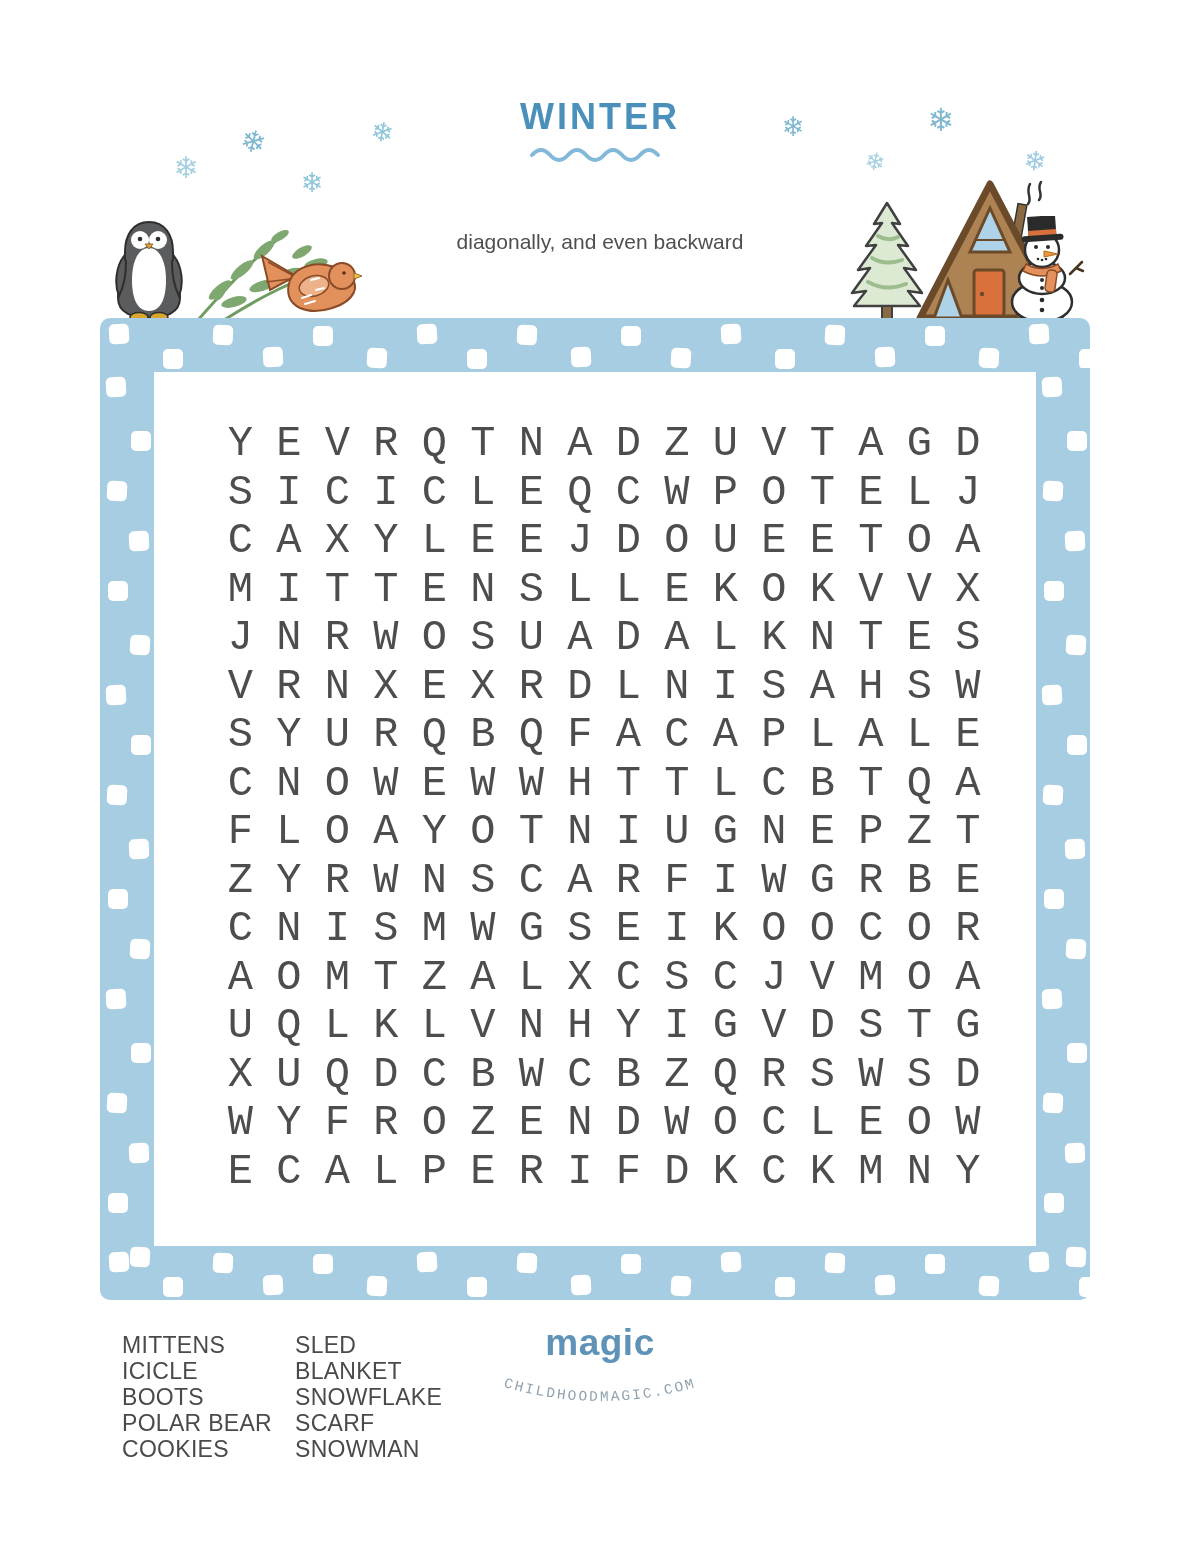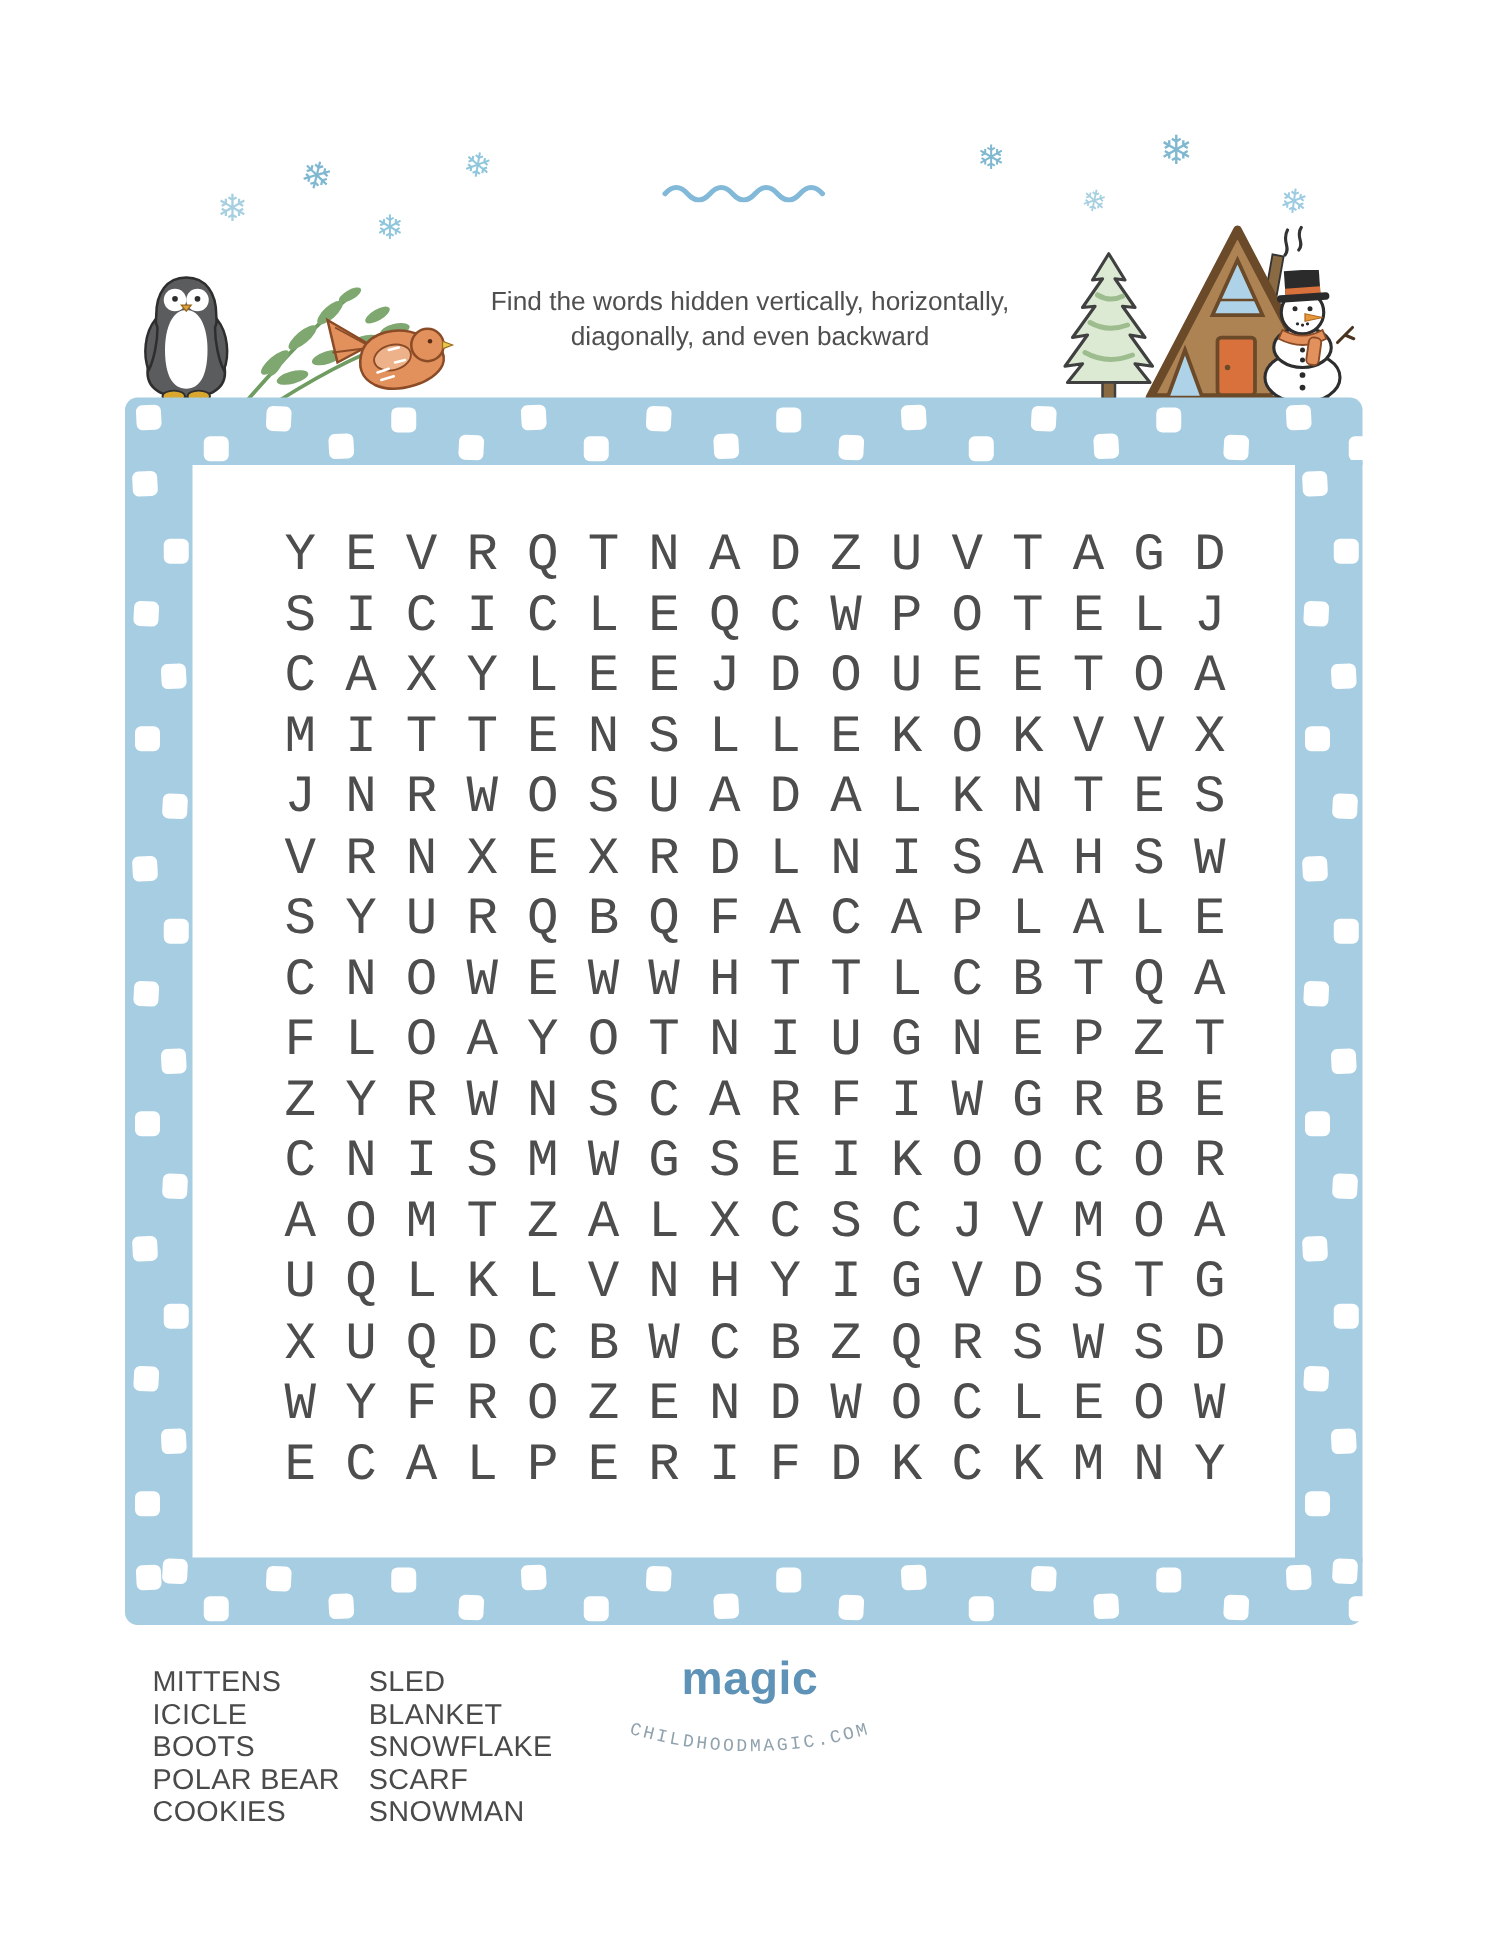--- a/index.html
+++ b/index.html
@@ -52,25 +52,25 @@
 
   <span class="flake" style="left:186px;top:168px;font-size:30px;color:#a6d0e0;">❄</span>
   <span class="flake" style="left:253px;top:142px;font-size:30px;color:#7fb8d0;transform:translate(-50%,-50%) rotate(14deg);">❄</span>
   <span class="flake" style="left:312px;top:183px;font-size:27px;color:#8ec6dc;">❄</span>
   <span class="flake" style="left:382px;top:133px;font-size:27px;color:#8ec6dc;transform:translate(-50%,-50%) rotate(10deg);">❄</span>
   <span class="flake" style="left:793px;top:127px;font-size:27px;color:#7fb8d0;">❄</span>
   <span class="flake" style="left:875px;top:162px;font-size:24px;color:#a6d0e0;transform:translate(-50%,-50%) rotate(12deg);">❄</span>
   <span class="flake" style="left:941px;top:120px;font-size:32px;color:#7fb8d0;">❄</span>
   <span class="flake" style="left:1035px;top:162px;font-size:27px;color:#9ccbe2;transform:translate(-50%,-50%) rotate(8deg);">❄</span>
 
+  <div class="kicker">WINTER</div>
   <svg class="squiggle" width="144" height="16" viewBox="0 0 144 16">
     <path d="M4,9 q9,-10 18,0 t18,0 t18,0 t18,0 t18,0 t18,0 t18,0" fill="none" stroke="#82b8d8" stroke-width="4" stroke-linecap="round"></path>
   </svg>
   <div class="subtitle">
-    <div>Find the words hidden vertically, horizontally,</div>
     <div>diagonally, and even backward</div>
   </div>
 
   <svg class="decor" style="left:108px;top:218px;" width="82" height="104" viewBox="0 0 82 104">
     <path d="M41,4 C25,4 17,17 17,34 C17,52 10,62 10,80 C10,95 25,100 41,100 C57,100 72,95 72,80 C72,62 65,52 65,34 C65,17 57,4 41,4 Z" fill="#5b5c5e" stroke="#2e2e2e" stroke-width="2"></path>
     <path d="M16,38 C8,48 6,66 11,78 C15,70 18,56 18,44 Z" fill="#5b5c5e" stroke="#2e2e2e" stroke-width="2"></path>
     <path d="M66,38 C74,48 76,66 71,78 C67,70 64,56 64,44 Z" fill="#5b5c5e" stroke="#2e2e2e" stroke-width="2"></path>
     <circle cx="32" cy="22" r="9" fill="#ffffff"></circle>
       <circle cx="50" cy="22" r="9" fill="#ffffff"></circle>
     <path d="M41,30 C30,30 24,44 24,62 C24,82 30,93 41,93 C52,93 58,82 58,62 C58,44 52,30 41,30 Z" fill="#ffffff"></path>

